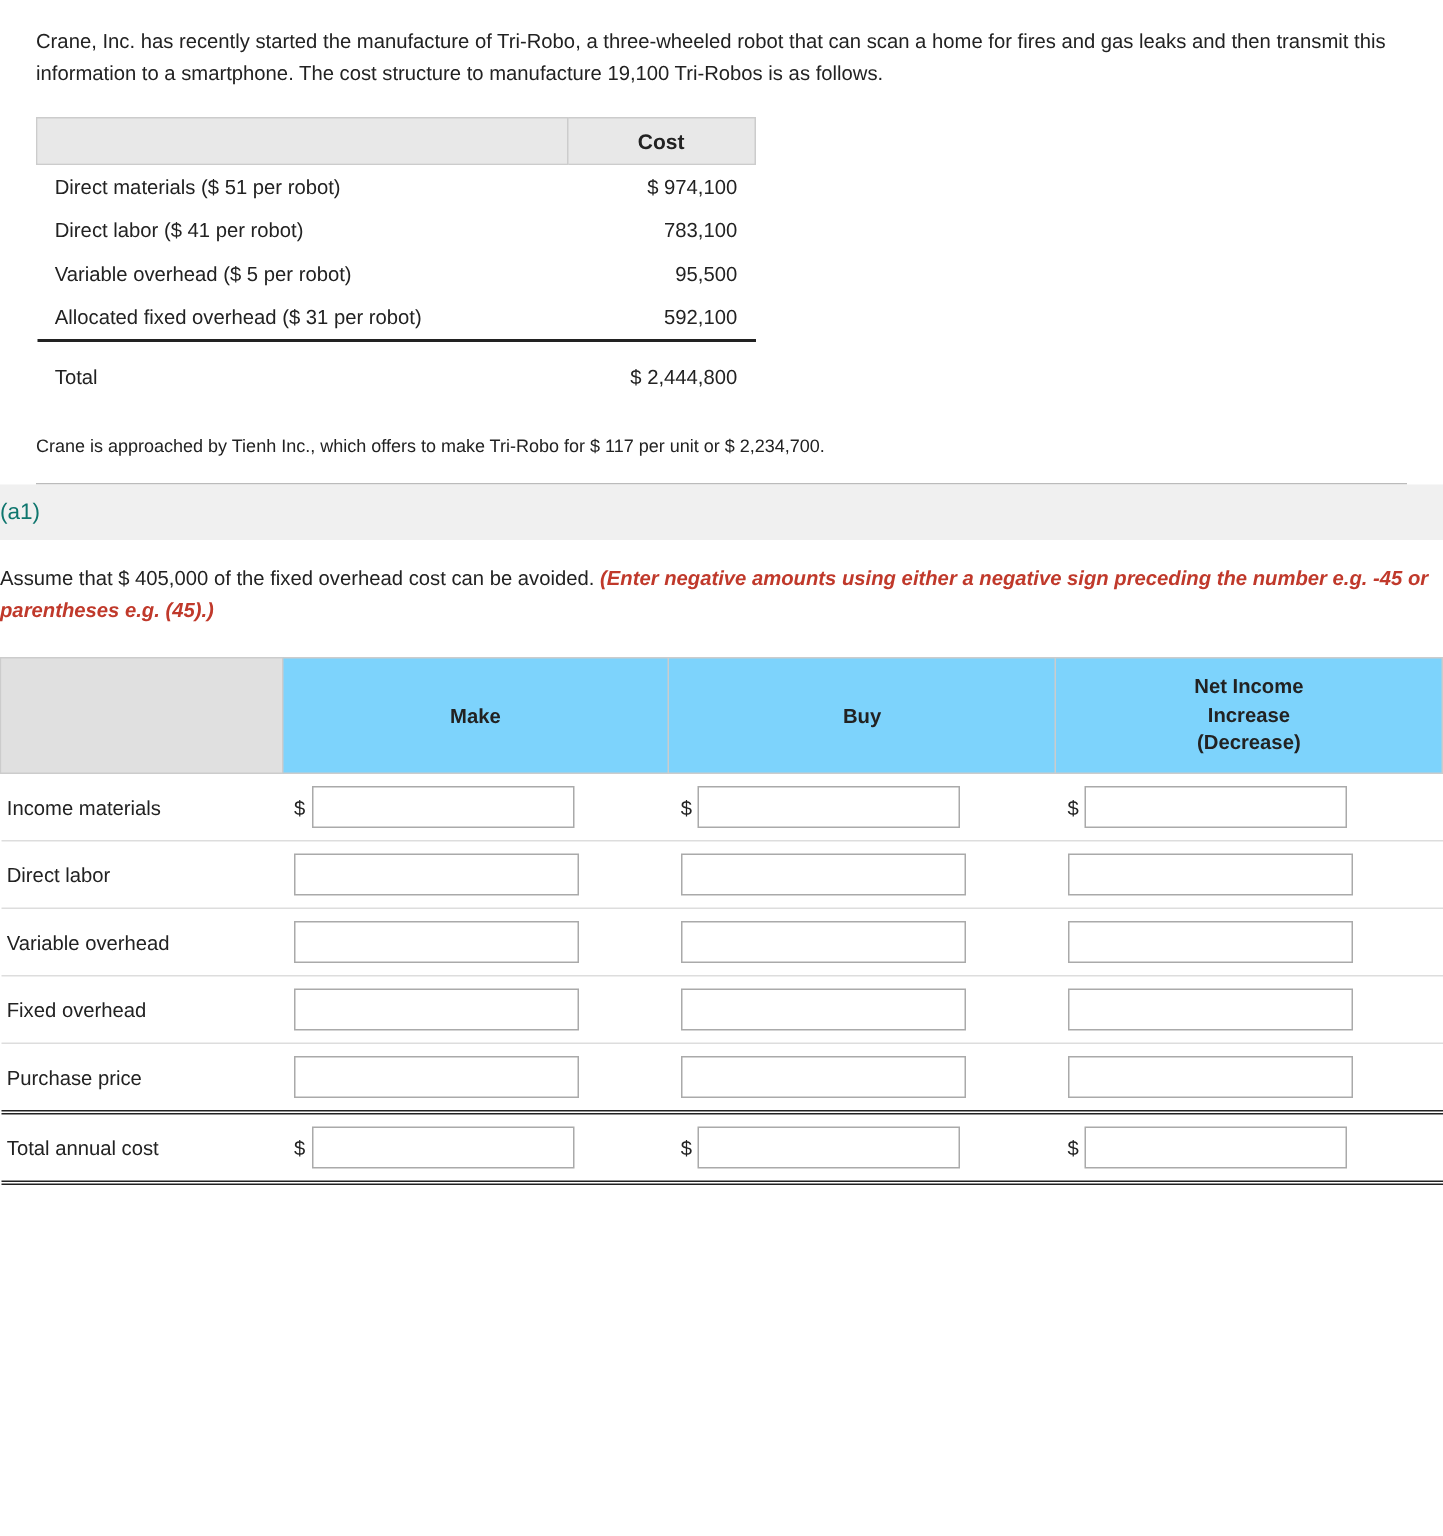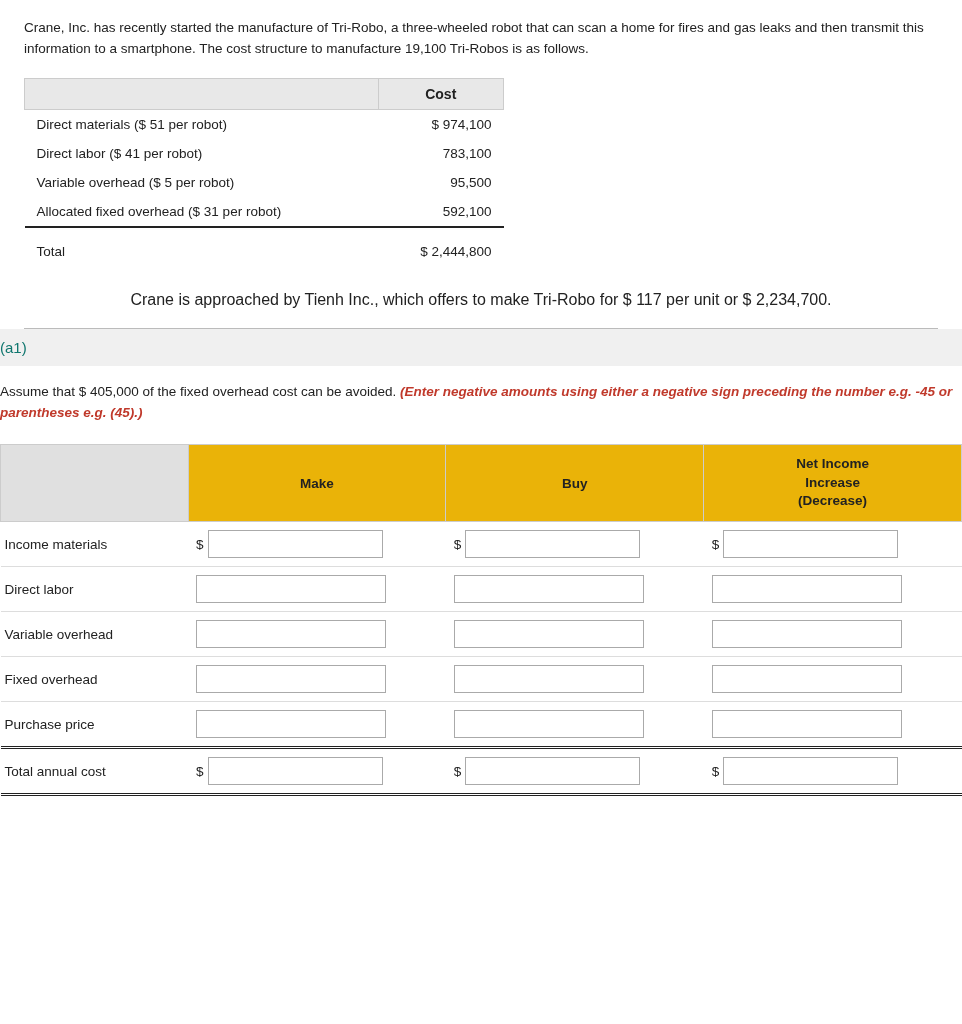--- a/index.html
+++ b/index.html
@@ -58,24 +58,23 @@
       padding-top: 16px;
     }
     .cost-table tbody tr.total-row td:last-child {
       border-top: 2px solid #222;
     }
     .cost-table-wrapper {
       margin-bottom: 10px;
     }
 
     .approach-text {
-      font-size: 16px;
+      font-size: 12px;
       margin-bottom: 10px;
       line-height: 1.5;
-      text-align: center;
     }
     .independent-text {
       font-size: 13.5px;
       margin-bottom: 0;
     }
 
     .divider {
       border: none;
       border-top: 1px solid #bbb;
       margin: 16px 0 0 0;
@@ -112,21 +111,21 @@
     .decision-table-wrapper {
       padding: 0 0 20px 0;
     }
 
     .decision-table {
       width: 100%;
       border-collapse: collapse;
     }
 
     .decision-table thead tr th {
-      background: #eab308;
+      background: #7dd3fc;
       text-align: center;
       padding: 10px 8px;
       font-size: 13.5px;
       font-weight: bold;
       border: 1px solid #ccc;
     }
     .decision-table thead tr th:first-child {
       text-align: left;
       background: #e0e0e0;
       width: 160px;

